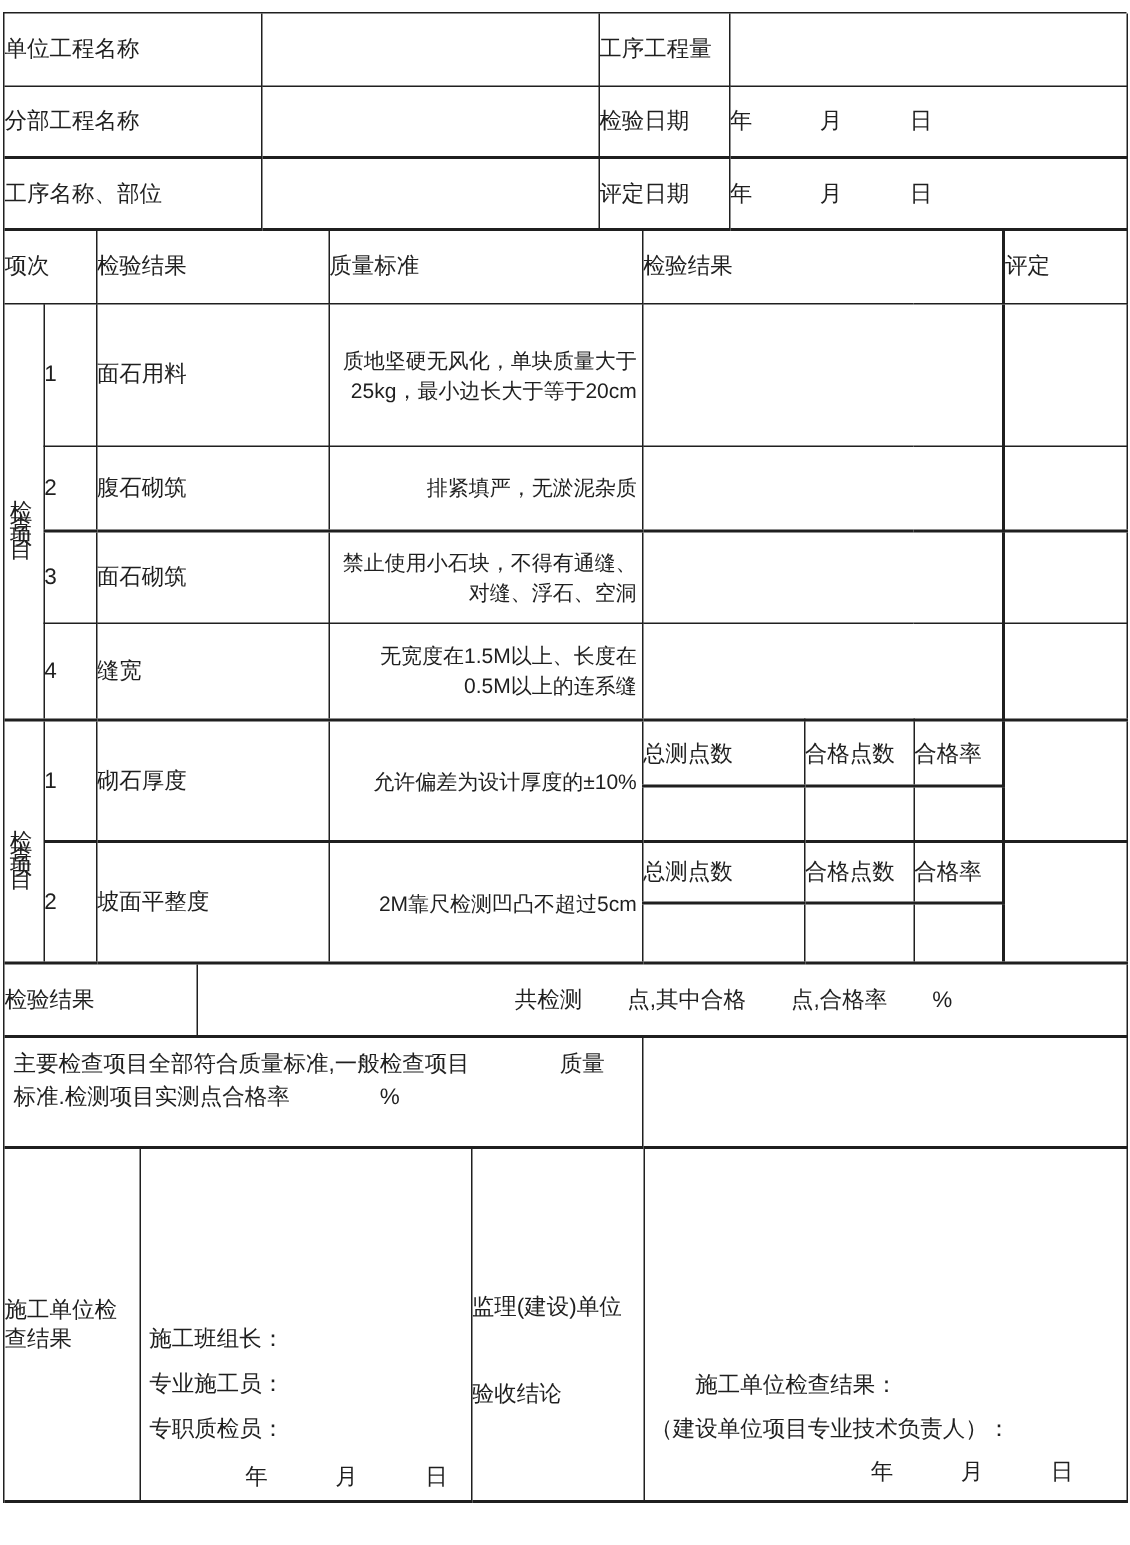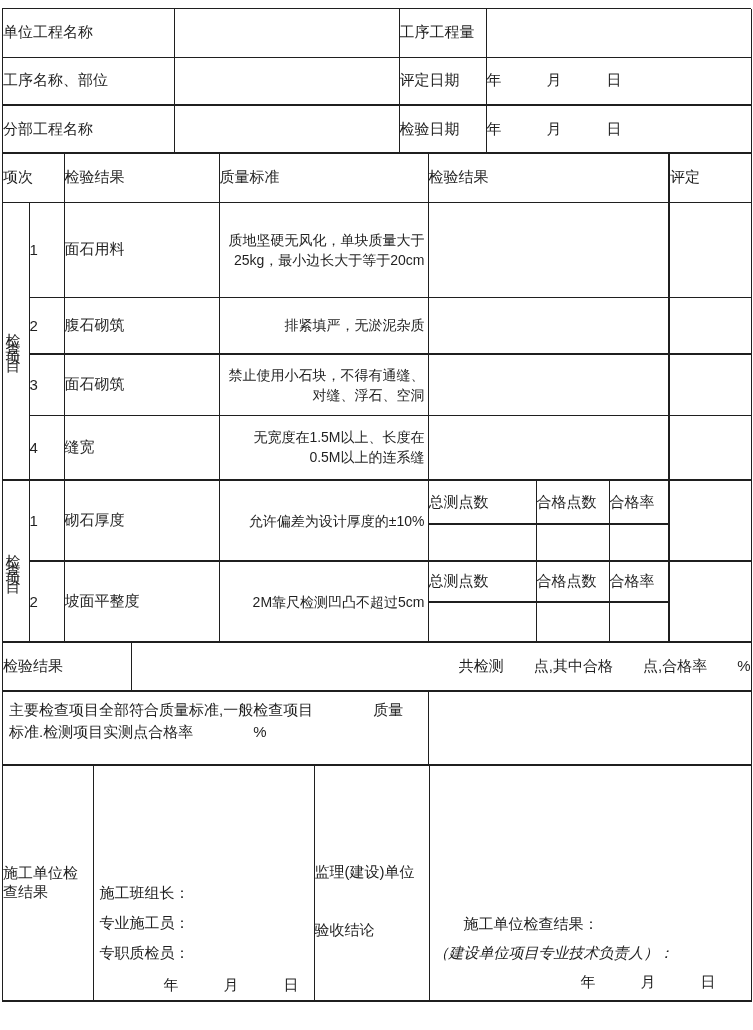--- a/index.html
+++ b/index.html
@@ -19,28 +19,28 @@
   }
   .c   { text-align:left; }
   .bb2 { border-bottom-width:2px; }
   .br2 { border-right-width:2px; }
   .std { font-size:14px; line-height:20px; text-align:right; padding:4px 3px 4px 7px; }
   .vlab span {
     writing-mode:vertical-lr; text-orientation:upright;
     letter-spacing:9px; font-size:15px; display:inline-block;
   }
   .date { letter-spacing:5px; }
-  .summary-text { padding-left:96px; text-align:right; }
+  .summary-text { padding-left:96px; text-align:center; }
   .opinion-text { vertical-align:top; text-align:left; padding:7px 10px 0 6px; line-height:22px; }
   .sig-roles { padding:112px 0 0 6px; text-align:left; }
   .sig-roles div { line-height:30px; }
   .sig-roles .sig-date { text-align:right; padding-right:10px; margin-top:2px; }
   .sig-right { padding-top:138px; text-align:left; }
   .sig-right .l1 { padding-left:34px; line-height:29px; }
-  .sig-right .l2 { padding-left:4px;  line-height:29px;font-style:italic; }
+  .sig-right .l2 { padding-left:4px;  line-height:29px; }
   .sig-right .sig-date { text-align:right; padding-right:30px; line-height:29px; }
   .two-line div { line-height:22px;margin-top:36px; }
 </style>
 </head>
 <body>
 
 <div class="sheet">
 
   <table>
     <colgroup>
@@ -50,29 +50,29 @@
         <col style="width:265px">
       </colgroup>
     <tbody>
         <tr style="height:48px">
       <td class="c">单位工程名称</td>
       <td></td>
       <td class="c">工序工程量</td>
       <td></td>
     </tr>
     <tr style="height:48px">
+      <td class="c bb2">分部工程名称</td>
+      <td class="bb2"></td>
+      <td class="c bb2">检验日期</td>
+      <td class="c bb2 date">年　　月　　日</td>
+    </tr>
+    <tr style="height:48px">
       <td class="c bb2">工序名称、部位</td>
       <td class="bb2"></td>
       <td class="c bb2">评定日期</td>
-      <td class="c bb2 date">年　　月　　日</td>
-    </tr>
-    <tr style="height:48px">
-      <td class="c bb2">分部工程名称</td>
-      <td class="bb2"></td>
-      <td class="c bb2">检验日期</td>
       <td class="c bb2 date">年　　月　　日</td>
     </tr>
   </tbody>
     </table>
 
   <table>
     <colgroup>
       <col style="width:26px">
         <col style="width:35px">
         <col style="width:155px">

